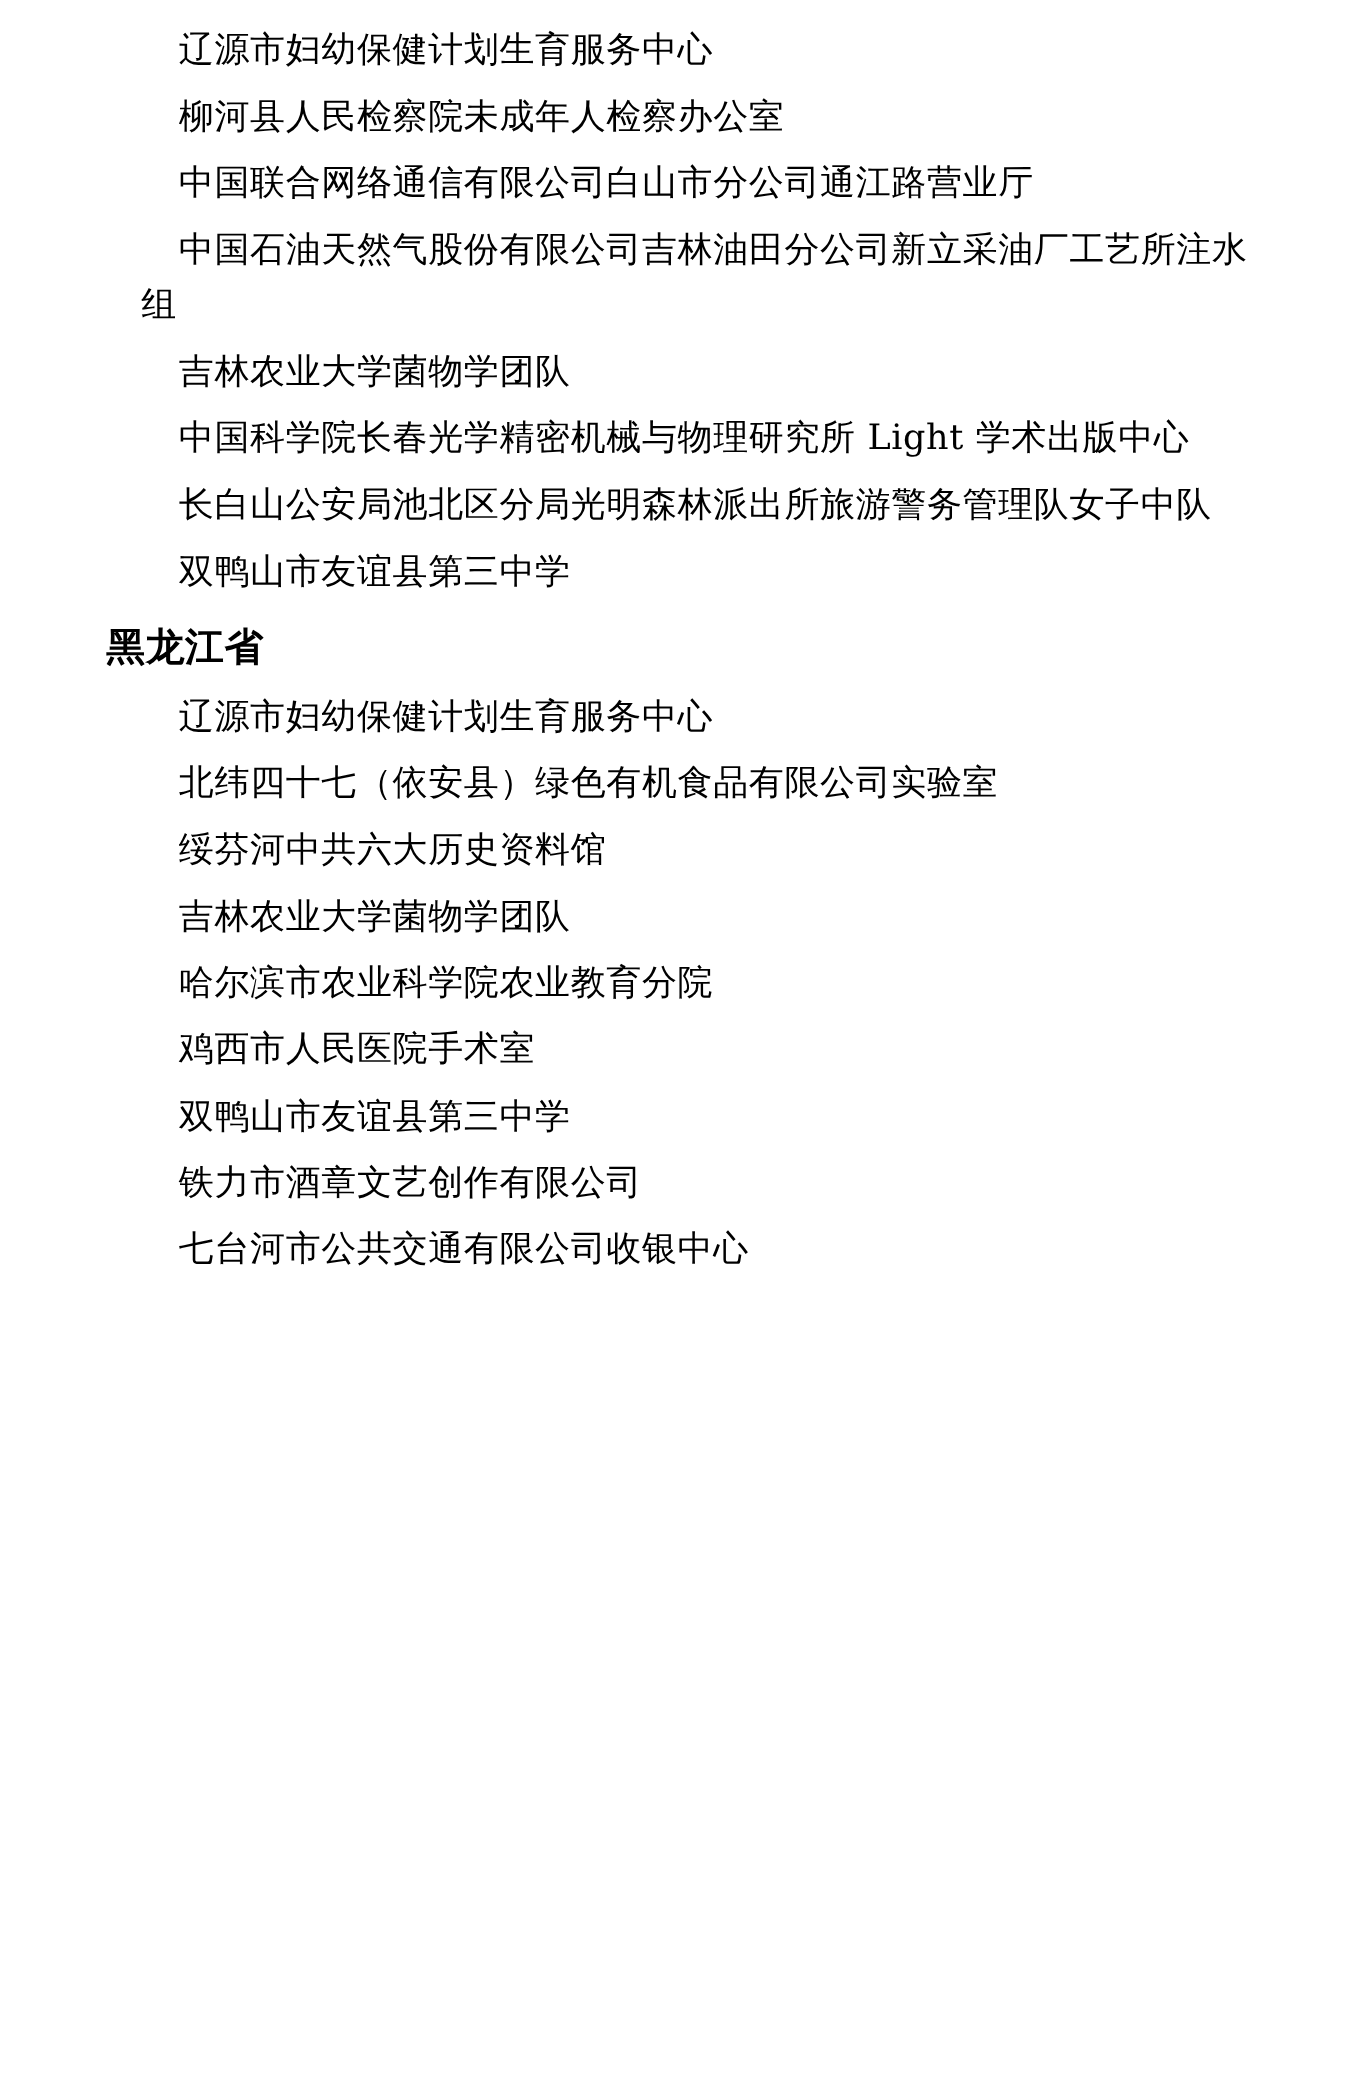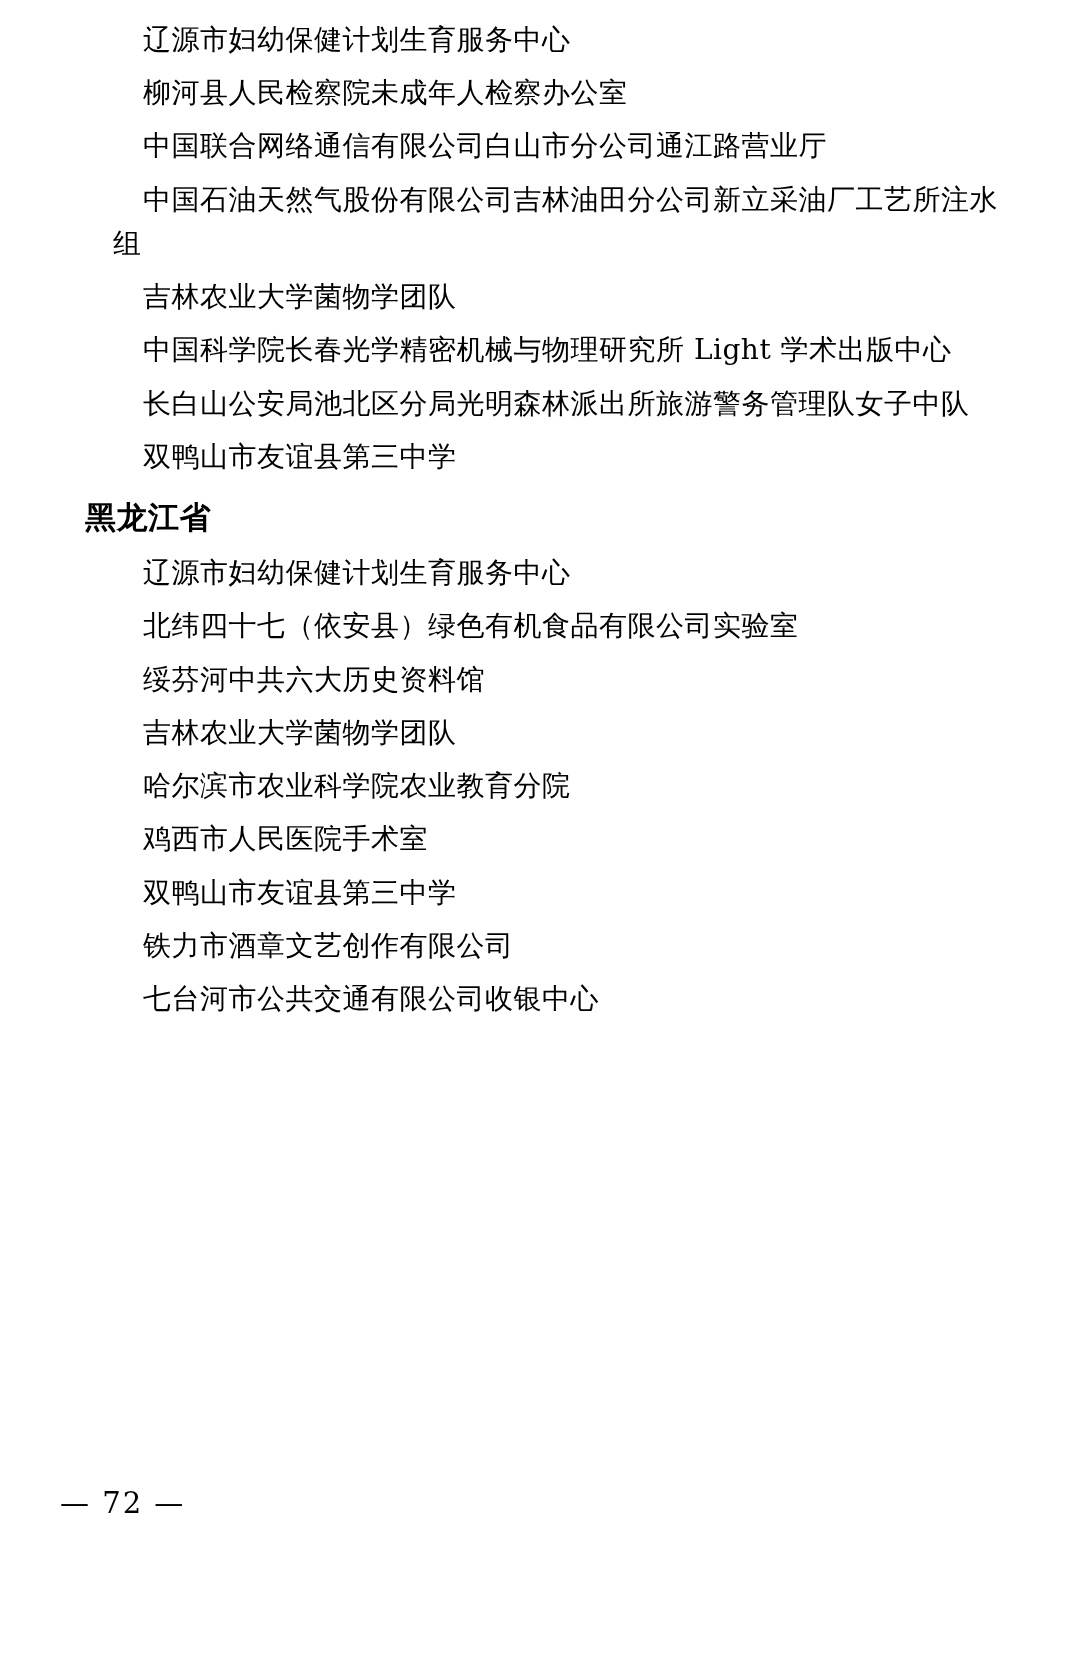--- a/index.html
+++ b/index.html
@@ -70,15 +70,14 @@
   <p class="entry">辽源市妇幼保健计划生育服务中心</p>
   <p class="entry">北纬四十七（依安县）绿色有机食品有限公司实验室</p>
   <p class="entry">绥芬河中共六大历史资料馆</p>
   <p class="entry">吉林农业大学菌物学团队</p>
   <p class="entry">哈尔滨市农业科学院农业教育分院</p>
   <p class="entry">鸡西市人民医院手术室</p>
   <p class="entry">双鸭山市友谊县第三中学</p>
   <p class="entry">铁力市酒章文艺创作有限公司</p>
   <p class="entry">七台河市公共交通有限公司收银中心</p>
 
-  <div class="page-number">— 72 —</div>
 
 </div>
 
 </body></html>

